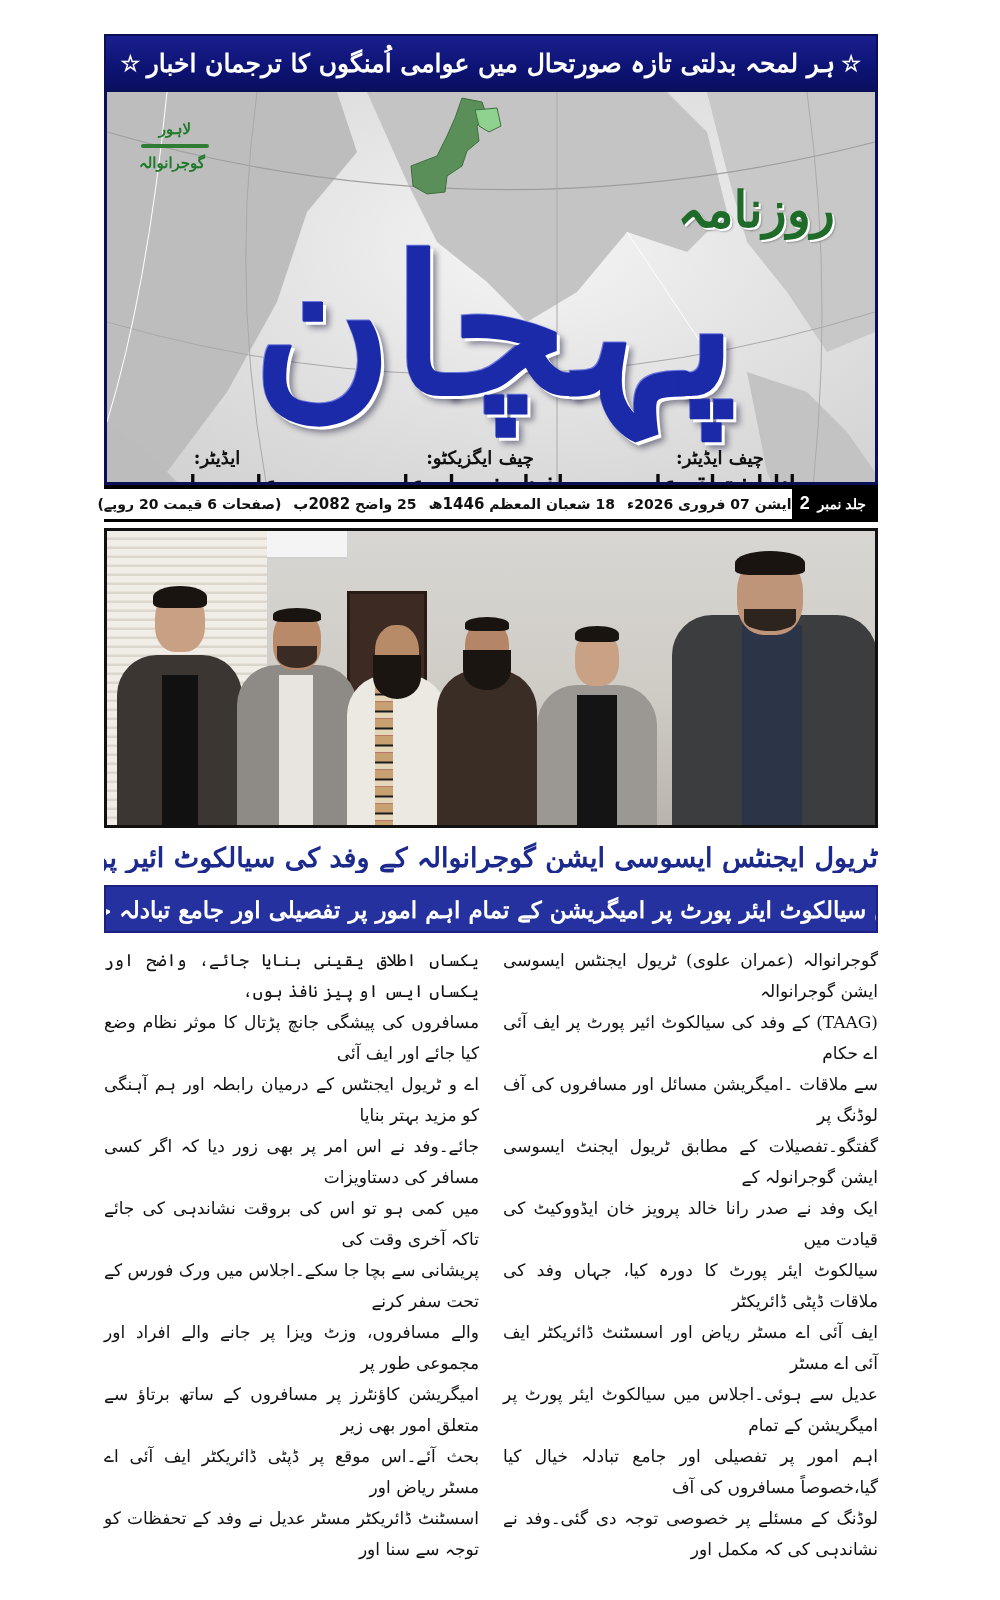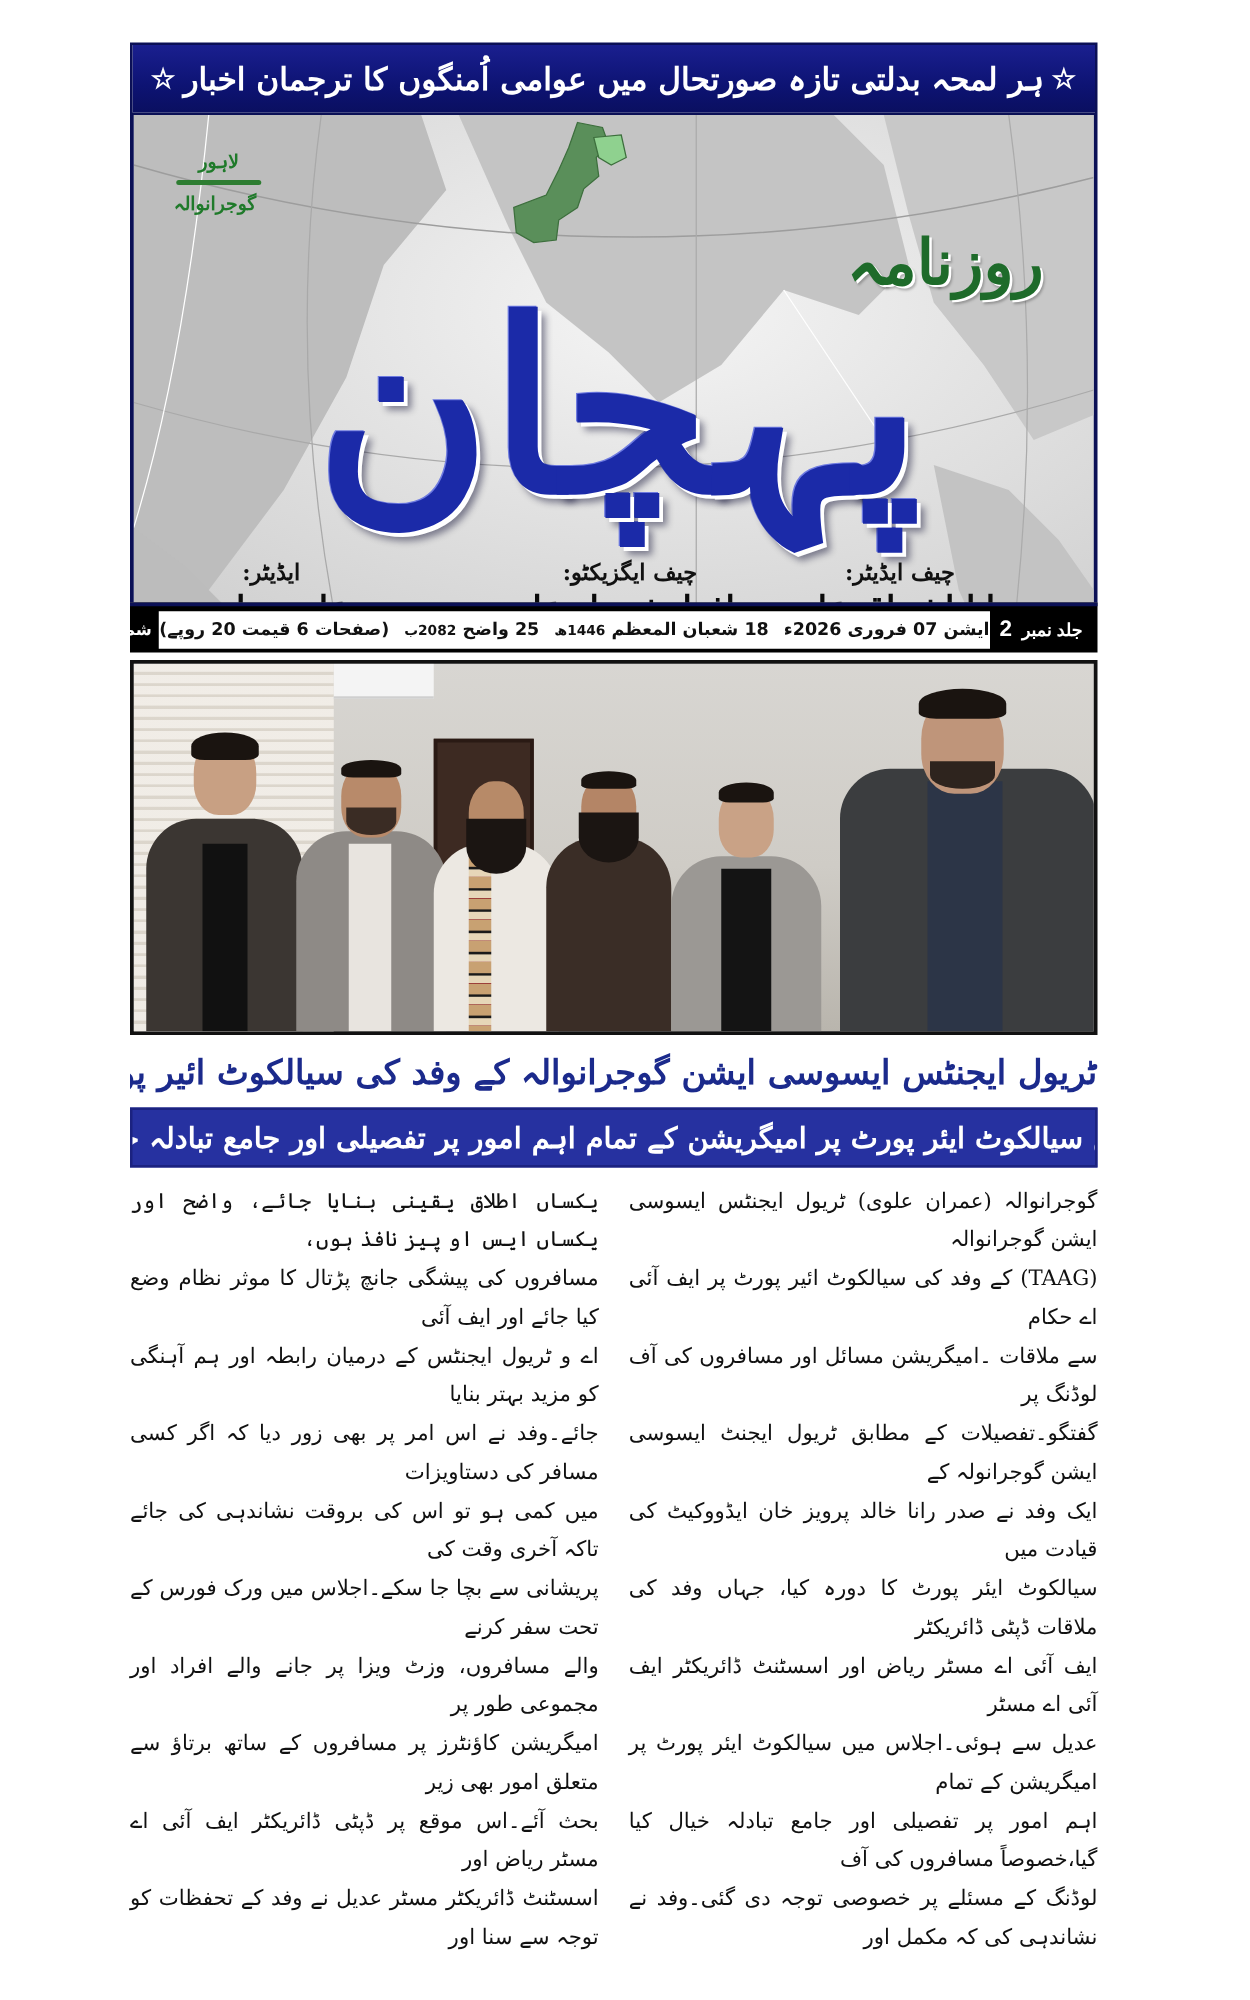--- a/index.html
+++ b/index.html
@@ -46,36 +46,36 @@
       color: #1b2aa8;
       text-shadow: 3px 3px 0 #ffffff, 6px 6px 6px rgba(0,0,40,0.45), -1px -1px 0 #6d7ae0;
       letter-spacing: 4px;
     }
 
     .editor-row { position: absolute; left: 0; right: 0; top: 355px; height: 90px; direction: rtl; }
     .editor { position: absolute; text-align: center; }
     .editor .role { font-size: 18px; font-weight: bold; color: #111; font-family: "DejaVu Serif", serif; }
     .editor .name { font-size: 27px; font-weight: bold; color: #0a0a0a; font-family: "DejaVu Serif", serif; margin-top: 2px; }
     .editor.chief { right: 30px; top: 0; width: 250px; }
-    .editor.exec  { left: 272px; top: 0; width: 250px; }
+    .editor.exec  { left: 248px; top: 0; width: 250px; }
     .editor.ed    { left: 10px;  top: 0; width: 200px; }
 
     
     .dateline {
       position: relative; height: 40px; background: #000000;
       display: flex; align-items: center; direction: rtl; padding: 4px 4px;
       border-top: 3px solid #0b1056;
     }
     .dateline .vol { color: #fff; font-weight: bold; font-size: 14px; padding: 0 8px; white-space: nowrap; font-family: Liberation Sans, sans-serif; }
     .dateline .vol b { font-size: 18px; margin-right: 4px; }
     .dateline .center {
       flex: 1; background: #ffffff; height: 30px; display: flex; align-items: center; justify-content: center;
       font-size: 14px; font-weight: bold; color: #111; gap: 12px; white-space: nowrap; font-family: "DejaVu Sans", sans-serif;
     }
-    .dateline .center .num { font-size: 11px; }
+    .dateline .center .num { font-size: 15px; }
     .dateline .issue { color: #fff; font-weight: bold; font-size: 13px; padding: 0 6px; white-space: nowrap; }
     .dateline .issue small { font-size: 10px; }
 
     
     .photo {
       position: relative; margin-top: 6px; height: 300px; border: 3px solid #111; overflow: hidden;
       background: linear-gradient(180deg, #d8d6d2 0%, #cfccc6 55%, #b9b5ad 100%);
     }
     .photo .blinds {
       position: absolute; left: 0; top: 0; width: 160px; height: 300px;

